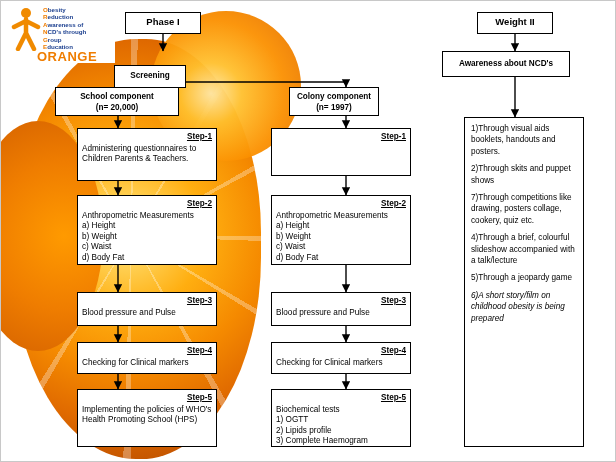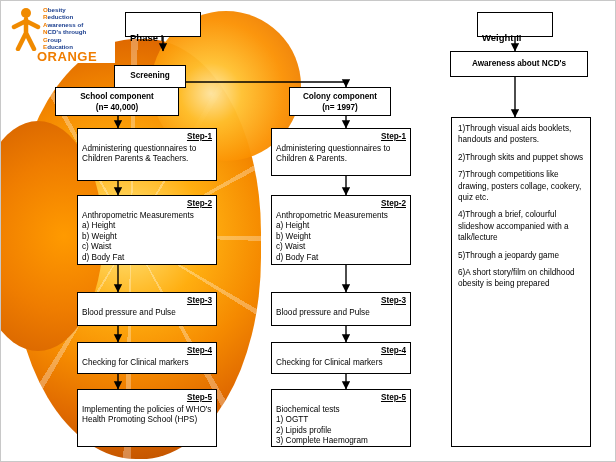--- a/index.html
+++ b/index.html
@@ -104,34 +104,34 @@
     text-decoration:underline;
     display:block;
     margin-bottom:1px;
     text-align:right;
   }
   .box.center{ text-align:center; }
   .box.bold{ font-weight:bold; }
   .phase{
     font-weight:bold;
     font-size:9.5px;
-    text-align:left;
-    padding-top:20px;
+    text-align:center;
+    padding-top:4px;
   }
   .plain{
     position:absolute;
     background:#ffffff;
     border:1.6px solid #000000;
     box-sizing:border-box;
     font-size:8.2px;line-height:11.4px;
     padding:5px 6px;
     z-index:4;
   }
   .plain p{margin:0 0 6px 0;}
-  .plain p:last-child{margin-bottom:0;}
+  .plain p:last-child{margin-bottom:0;font-style:italic;}
   
   svg.conn{
     position:absolute;left:0;top:0;width:616px;height:462px;
     z-index:3;pointer-events:none;
   }
 </style>
 </head>
 <body>
 
 <div id="stage">
@@ -186,23 +186,23 @@
     <line x1="514" y1="33" x2="514" y2="50" stroke="#000" stroke-width="1.4" marker-end="url(#ar)"></line>
     <line x1="514" y1="76" x2="514" y2="116" stroke="#000" stroke-width="1.4" marker-end="url(#ar)"></line>
   </svg>
 
   <div class="box phase" style="left:124px;top:11px;width:76px;height:22px;">Phase I</div>
 
   <div class="box center bold" style="left:113px;top:64px;width:72px;height:23px;padding-top:5px;">Screening</div>
 
   <div class="box center bold" style="left:54px;top:86px;width:124px;height:29px;padding-top:4px;">
     <span>School component</span><br>
-    <span>(n= 40,000)</span>
-  </div>
-  <div class="box center bold" style="left:288px;top:86px;width:102px;height:29px;padding-top:4px;">
+    <span>(n= 20,000)</span>
+  </div>
+  <div class="box center bold" style="left:288px;top:86px;width:90px;height:29px;padding-top:4px;">
     <span>Colony component</span><br>
     <span>(n= 1997)</span>
   </div>
 
   <div class="box" style="left:76px;top:127px;width:140px;height:53px;">
     <span class="hd">Step-1</span>
     <span class="bd">Administering questionnaires to Children Parents &amp; Teachers.</span>
   </div>
   <div class="box" style="left:76px;top:194px;width:140px;height:70px;">
     <span class="hd">Step-2</span>
@@ -220,21 +220,20 @@
     <span class="hd">Step-4</span>
     <span class="bd">Checking for Clinical markers</span>
   </div>
   <div class="box" style="left:76px;top:388px;width:140px;height:58px;">
     <span class="hd">Step-5</span>
     <span class="bd">Implementing the policies of WHO's Health Promoting School (HPS)</span>
   </div>
 
   <div class="box" style="left:270px;top:127px;width:140px;height:48px;">
     <span class="hd">Step-1</span>
-    <span class="bd">Administering questionnaires to Children &amp; Parents.</span>
   </div>
   <div class="box" style="left:270px;top:194px;width:140px;height:70px;">
     <span class="hd">Step-2</span>
     <span class="bd" style="white-space:pre-line;">Anthropometric Measurements
 a) Height
 b) Weight
 c) Waist
 d) Body Fat</span>
   </div>
   <div class="box" style="left:270px;top:291px;width:140px;height:34px;">
@@ -247,23 +246,23 @@
   </div>
   <div class="box" style="left:270px;top:388px;width:140px;height:58px;">
     <span class="hd">Step-5</span>
     <span class="bd" style="white-space:pre-line;">Biochemical tests
 1) OGTT
 2) Lipids profile
 3) Complete Haemogram</span>
   </div>
 
   <div class="box phase" style="left:476px;top:11px;width:76px;height:22px;">Weight II</div>
-  <div class="box center bold" style="left:441px;top:50px;width:138px;height:26px;padding-top:7px;margin-left:8px;">Awareness about NCD's</div>
-
-  <div class="plain" style="left:450px;top:116px;width:140px;height:330px;">
+  <div class="box center bold" style="left:441px;top:50px;width:128px;height:26px;padding-top:7px;">Awareness about NCD's</div>
+
+  <div class="plain" style="left:463px;top:116px;width:120px;height:330px;">
     <p>1)Through visual aids booklets, handouts and posters.</p>
     <p>2)Through skits and puppet shows</p>
     <p>7)Through competitions like drawing, posters collage, cookery, quiz etc.</p>
     <p>4)Through a brief, colourful slideshow accompanied with a talk/lecture</p>
     <p>5)Through a jeopardy game</p>
     <p>6)A short story/film on childhood obesity is being prepared</p>
   </div>
 
 </div>
 

